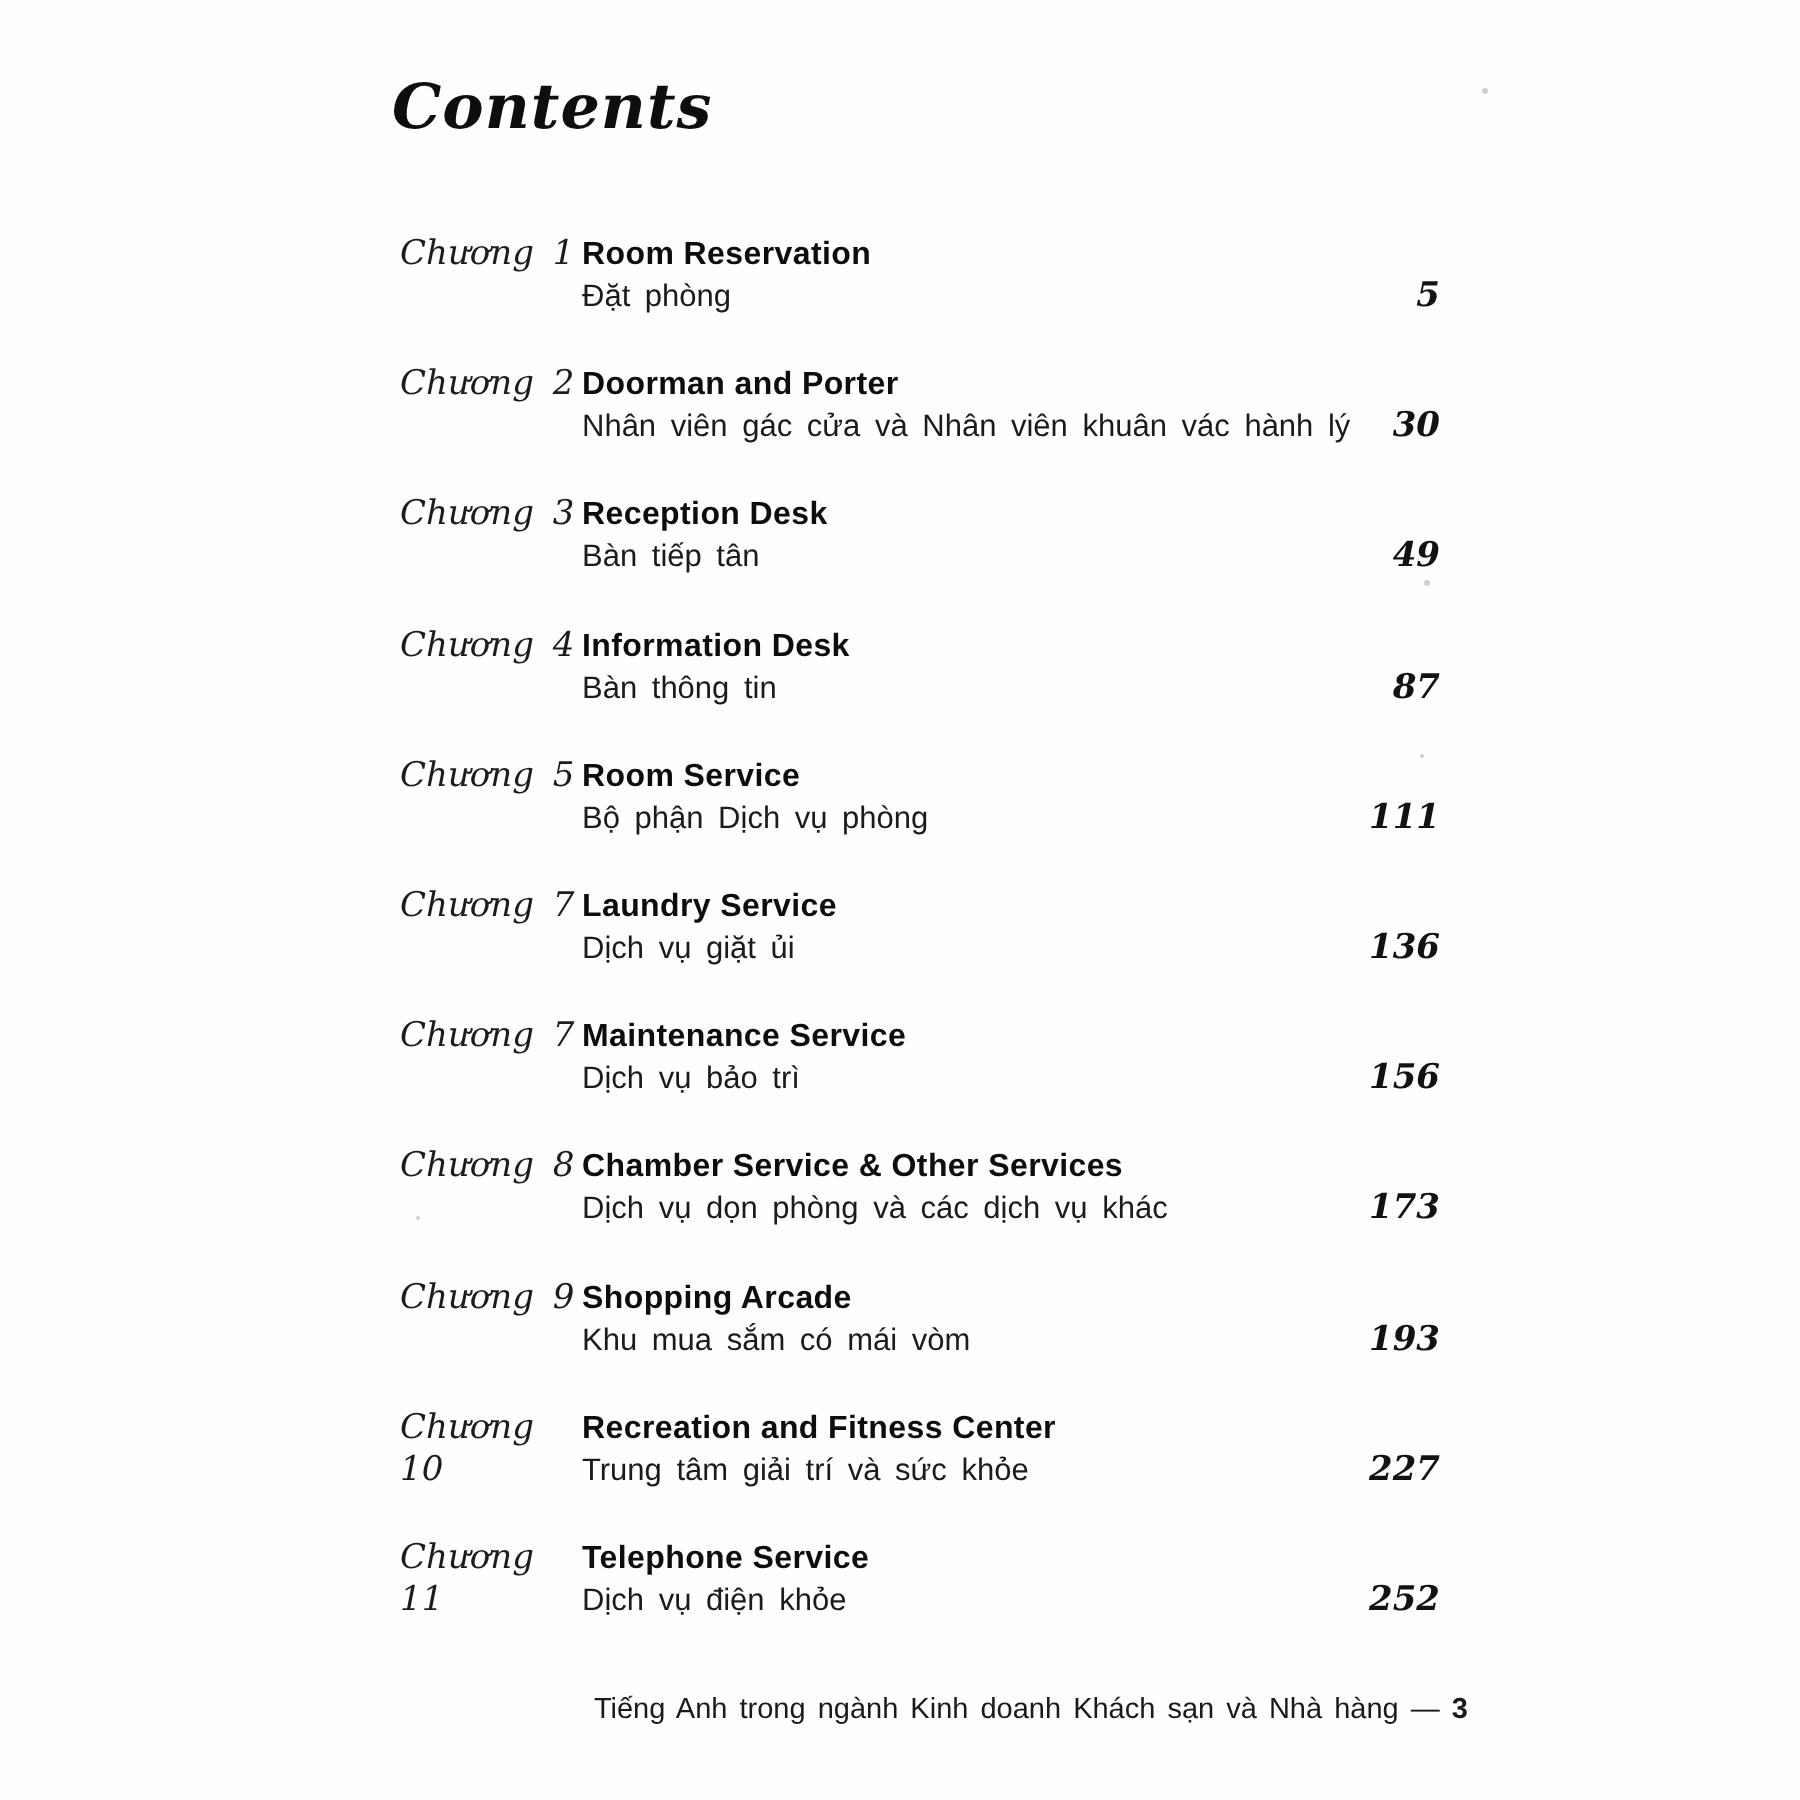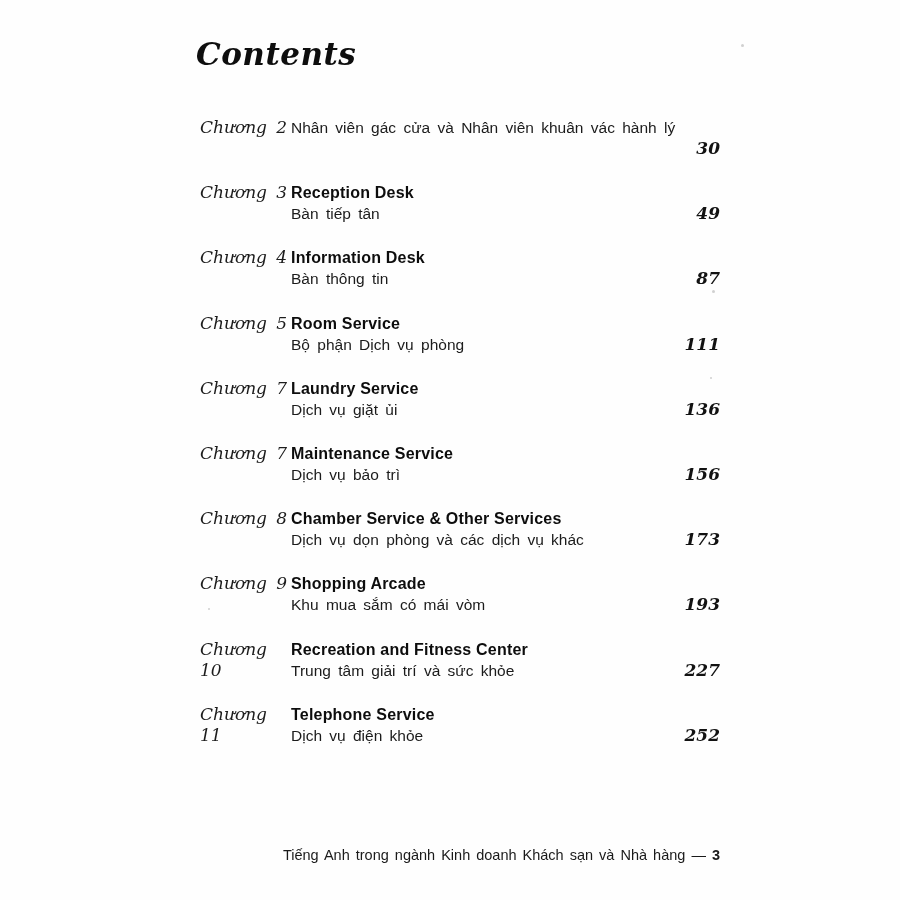--- a/index.html
+++ b/index.html
@@ -38,21 +38,21 @@
   .entry-subtitle{
     font-size:15.5px;line-height:21.5px;word-spacing:3px;
     color:#1b1b1b;white-space:nowrap;
   }
   .entry-page{
     flex:none;width:52px;text-align:right;padding-top:21px;
     font-family:"DejaVu Serif", serif;font-style:italic;font-weight:600;
     font-size:17px;line-height:21px;color:#121212;
   }
   .footer{
-    position:absolute;top:846px;right:180px;
+    position:absolute;top:846px;right:166px;
     font-size:14.5px;line-height:18px;color:#1a1a1a;word-spacing:2px;
     white-space:nowrap;
   }
   .footer-num{font-weight:bold;}
   .speck{
     position:absolute;width:3px;height:3px;border-radius:50%;
     background:#9a9a9a;opacity:0.45;
   }
   .speck.s1{left:741px;top:44px;}
   .speck.s2{left:712px;top:290px;}
@@ -60,24 +60,33 @@
   .speck.s4{left:208px;top:608px;width:2px;height:2px;}
 </style>
 </head>
 <body>
 
 <div class="page">
 
   <h1 class="title">Contents</h1>
 
   <div class="entries" id="entries">
+    <div class="entry">
+      <div class="chapter-label">Chương 1</div>
+      <div class="entry-main">
+        <div class="entry-title">Room Reservation</div>
+        <div class="entry-subtitle">Đặt phòng</div>
+      </div>
+      <div class="entry-page">5</div>
+    </div>
 
     <div class="entry">
       <div class="chapter-label">Chương 2</div>
       <div class="entry-main">
+        <div class="entry-title">Doorman and Porter</div>
         <div class="entry-subtitle">Nhân viên gác cửa và Nhân viên khuân vác hành lý</div>
       </div>
       <div class="entry-page">30</div>
     </div>
 
     <div class="entry">
       <div class="chapter-label">Chương 3</div>
       <div class="entry-main">
         <div class="entry-title">Reception Desk</div>
         <div class="entry-subtitle">Bàn tiếp tân</div>

